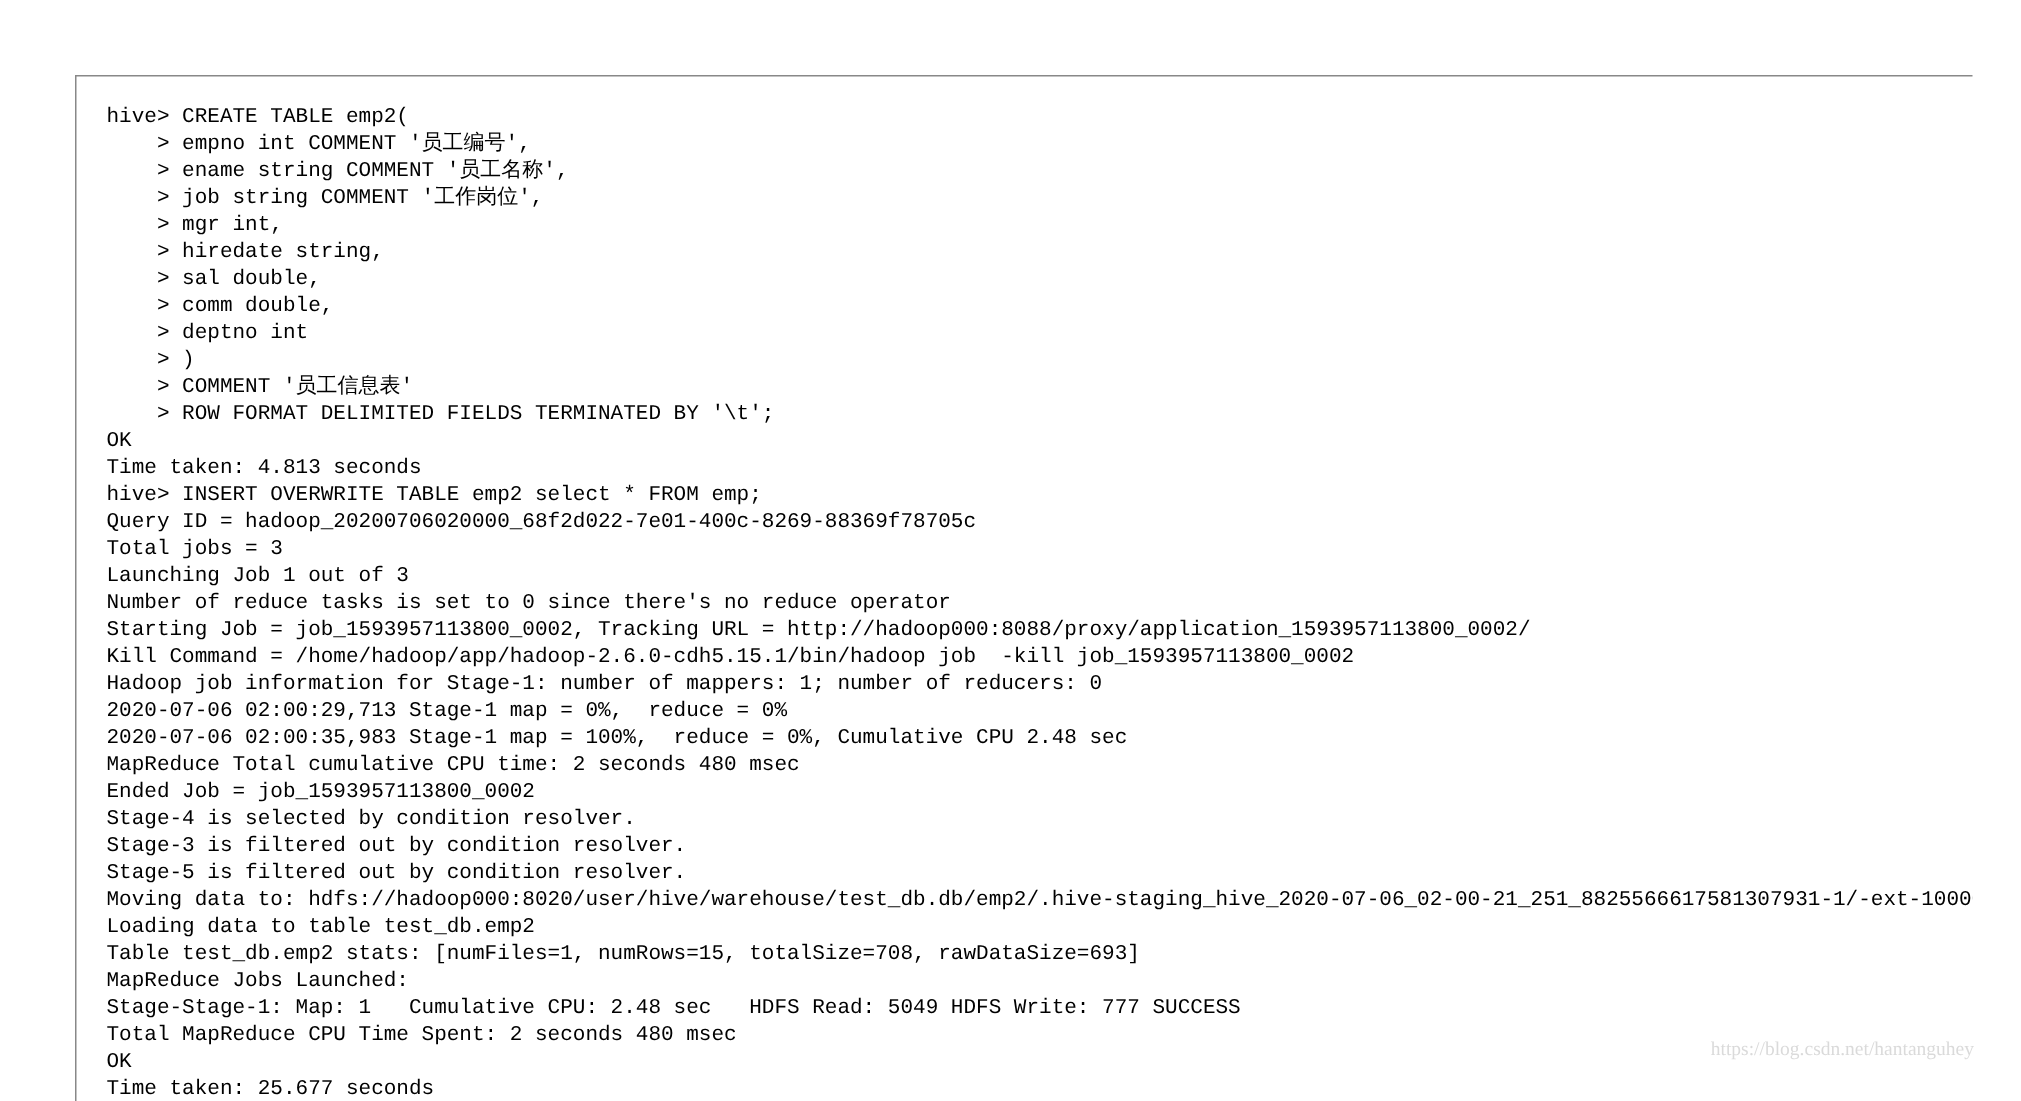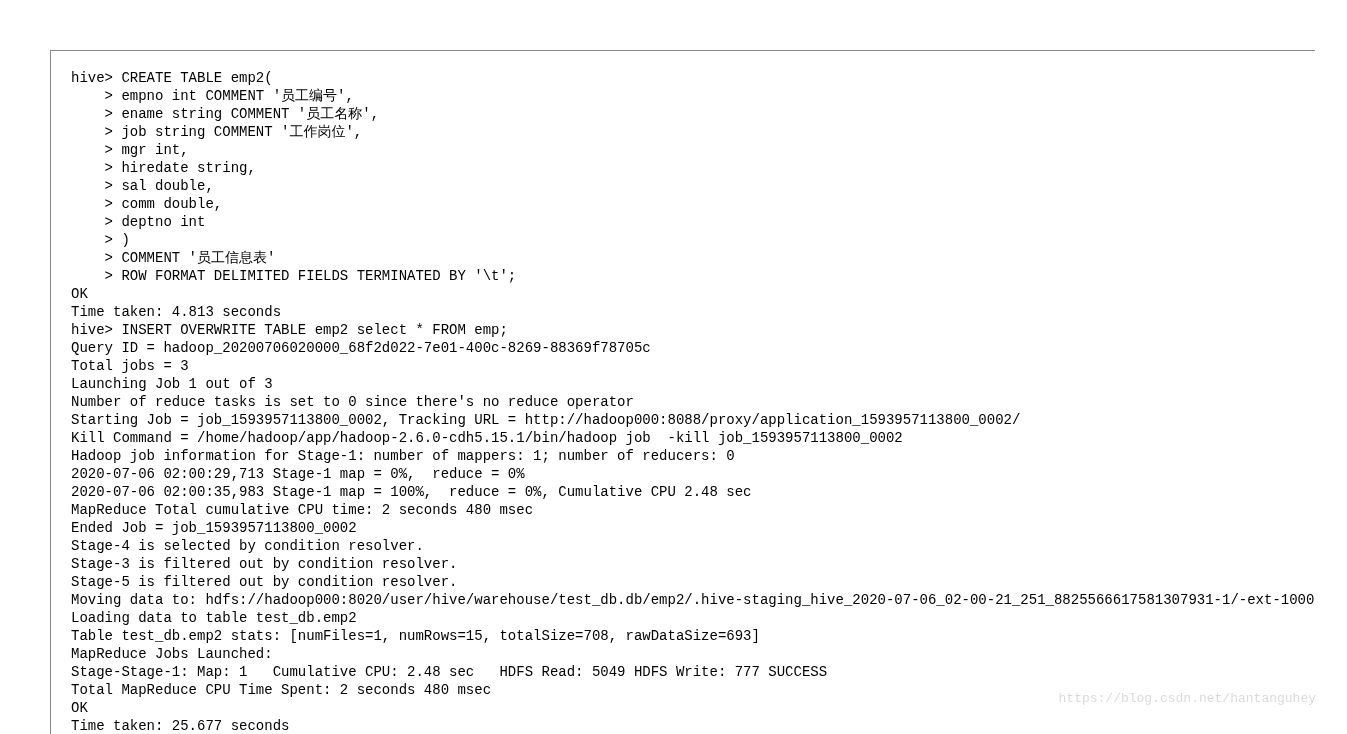--- a/index.html
+++ b/index.html
@@ -26,21 +26,21 @@
       white-space: pre;
       font-family: "Consolas", "Courier New", monospace;
       padding: 2px 4px;
     }
     .watermark {
       position: fixed;
       bottom: 10px;
       right: 15px;
       color: rgba(150, 150, 150, 0.35);
       font-size: 13px;
-      font-family: Liberation Mono, monospace;
+      font-family: Liberation Serif, serif;
       pointer-events: none;
     }
   </style>
 </head>
 <body>
 
 <div class="terminal-container">
   <div class="terminal-content" id="term-out">hive&gt; CREATE TABLE emp2(
     &gt; empno int COMMENT '员工编号',
     &gt; ename string COMMENT '员工名称',

